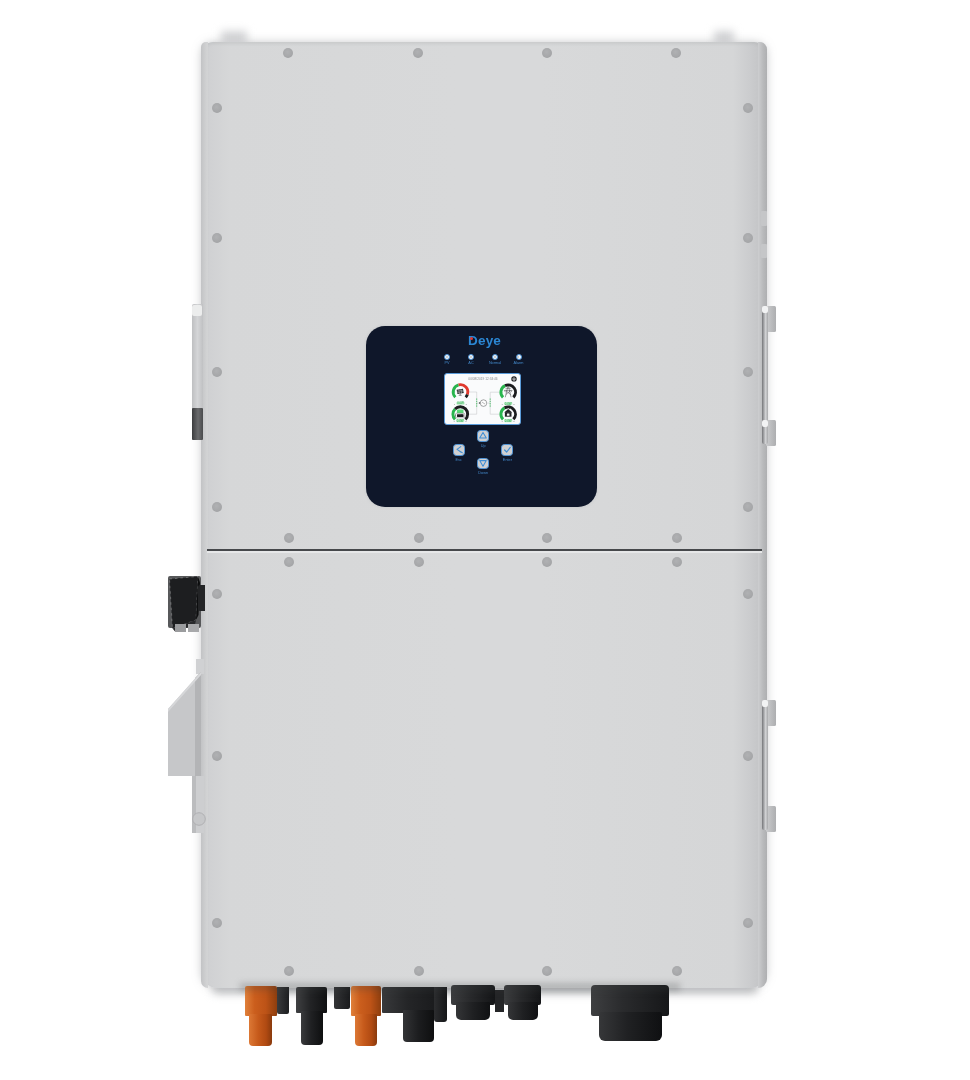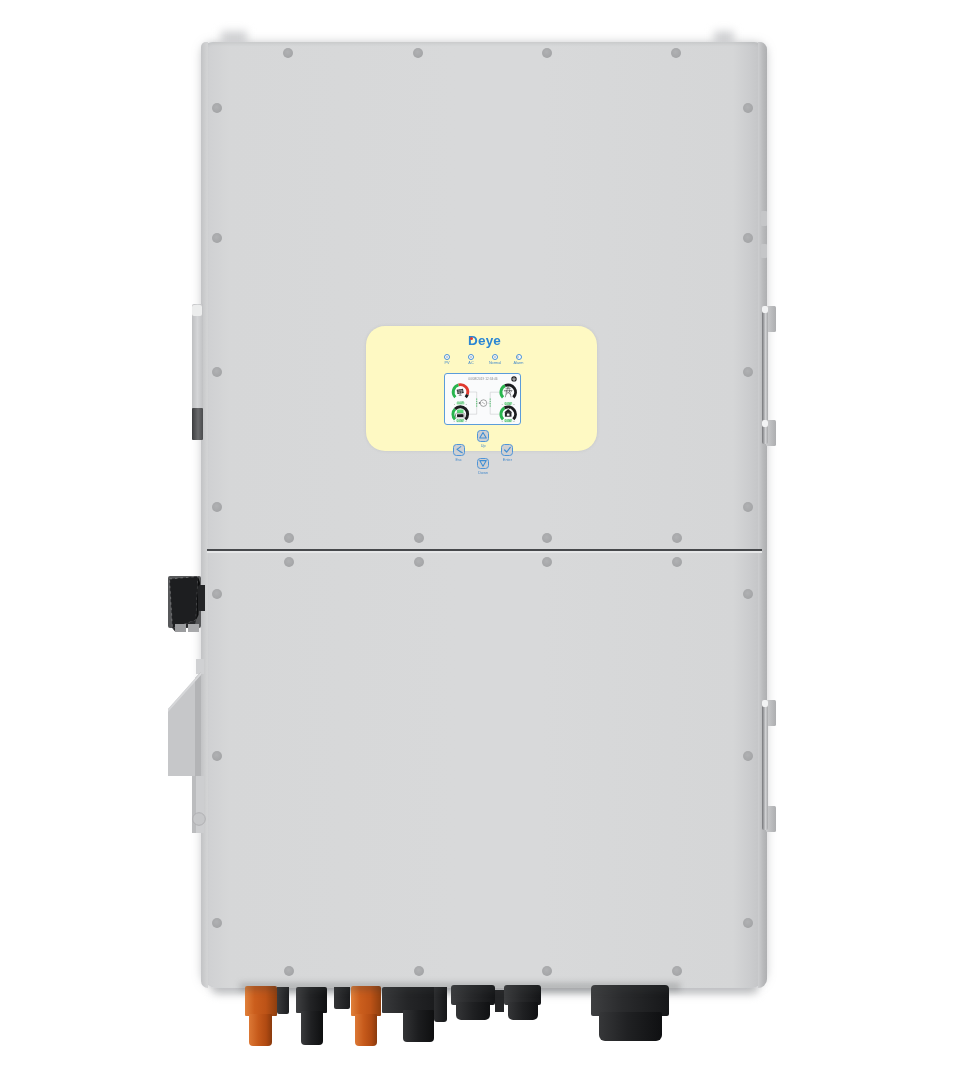--- a/index.html
+++ b/index.html
@@ -105,21 +105,21 @@
 <div class="abs" style="left:761px;top:244px;width:6px;height:14px;background:#c5c6c8;border-radius:1px;"></div>
 
 <div class="abs" style="left:766px;top:700px;width:10px;height:26px;background:linear-gradient(90deg,#cbccce,#adaeb0);border-radius:1.5px;"></div>
 
 <div class="abs" style="left:766px;top:806px;width:10px;height:26px;background:linear-gradient(90deg,#cbccce,#adaeb0);border-radius:1.5px;"></div>
 
 <div class="abs" style="left:762px;top:702px;width:5.5px;height:128px;background:linear-gradient(90deg,#747578,#d2d3d5 60%,#a6a7a9);border-radius:2px;"></div>
 
 <div class="abs" style="left:762px;top:700px;width:5.5px;height:7px;background:#f2f3f4;border-radius:2px;"></div>
 
-<div class="abs" style="left:366px;top:326px;width:231px;height:125px;border-radius:19px;background:#fef9c3;box-shadow:0 0 3px rgba(150,152,155,0.3);">
+<div class="abs" style="left:366px;top:326px;width:231px;height:181px;border-radius:19px;background:#0f172a;box-shadow:0 0 3px rgba(150,152,155,0.3);">
 
   <div class="abs" style="left:102px;top:7px;width:64px;height:18px;color:#2b86d3;font-size:13.5px;font-weight:bold;letter-spacing:0.2px;">Deye</div>
 
   <div class="abs" style="left:103.6px;top:10.6px;width:3.2px;height:3.2px;border-radius:50%;background:#e03a35;"></div>
 
   <div class="abs" style="left:78px;top:27.8px;width:6px;height:6px;border-radius:50%;border:1px solid #4a91d5;background:#fcfdfe;"></div>
   <div class="abs" style="left:79.9px;top:29.7px;width:2px;height:2px;border-radius:50%;background:#bfc0c2;"></div>
   <div class="blbl" style="left:81px;top:34.5px;">PV</div>
 
   <div class="abs" style="left:102px;top:27.8px;width:6px;height:6px;border-radius:50%;border:1px solid #4a91d5;background:#fcfdfe;"></div>

